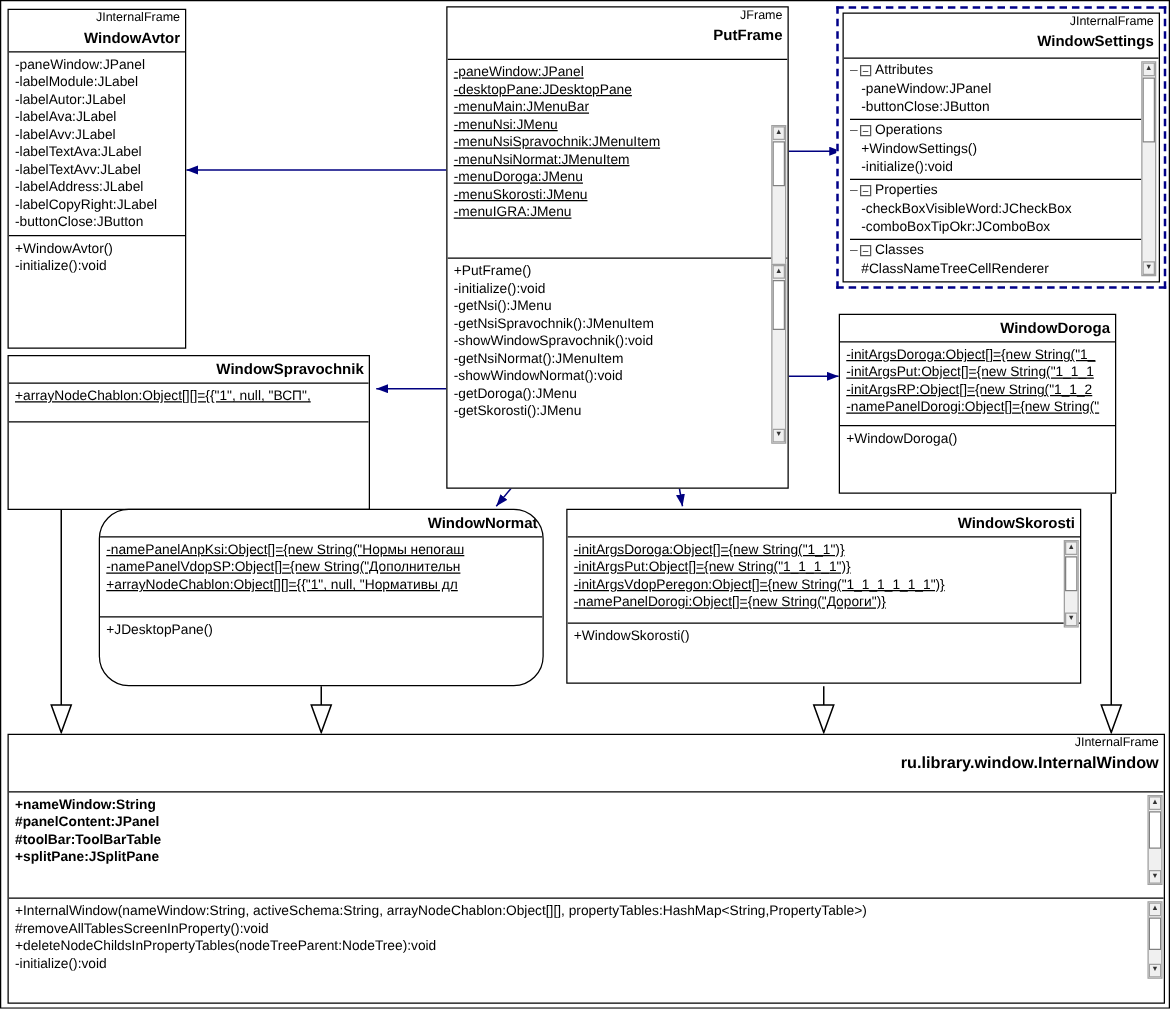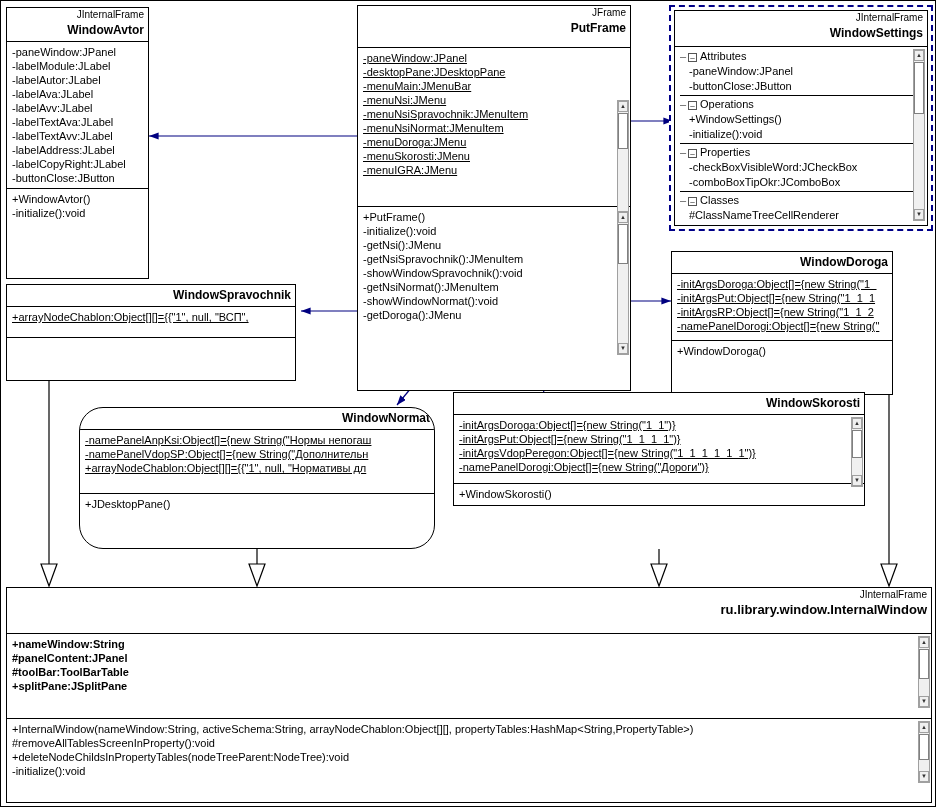--- a/index.html
+++ b/index.html
@@ -197,21 +197,21 @@
       <div class="member">-labelCopyRight:JLabel</div>
       <div class="member">-buttonClose:JButton</div>
     </div>
     <div class="sep"></div>
     <div class="compartment">
       <div class="member">+WindowAvtor()</div>
       <div class="member">-initialize():void</div>
     </div>
   </div>
 
-  <div class="uml-box" style="left:5px; top:283px; width:290px; height:97px;">
+  <div class="uml-box" style="left:5px; top:283px; width:290px; height:124px;">
     <div class="title">WindowSpravochnik</div>
     <div class="sep"></div>
     <div class="compartment">
       <div class="member underline">+arrayNodeChablon:Object[][]={{"1", null, "ВСП",</div>
     </div>
     <div class="sep" style="margin-top:10px;"></div>
   </div>
 
   <div class="uml-box" style="left:356px; top:4px; width:274px; height:386px;">
     <div class="stereo">JFrame</div>
@@ -236,20 +236,21 @@
     <div class="sep"></div>
     <div class="compartment">
       <div class="member">+PutFrame()</div>
       <div class="member">-initialize():void</div>
       <div class="member">-getNsi():JMenu</div>
       <div class="member">-getNsiSpravochnik():JMenuItem</div>
       <div class="member">-showWindowSpravochnik():void</div>
       <div class="member">-getNsiNormat():JMenuItem</div>
       <div class="member">-showWindowNormat():void</div>
       <div class="member">-getDoroga():JMenu</div>
+      <div class="member">-getSkorosti():JMenu</div>
       <div class="scrollbar" style="top:4px; height:144px;">
         <div class="arrow top">▲</div>
         <div class="thumb" style="top:12px; height:40px;"></div>
         <div class="arrow bottom">▼</div>
       </div>
     </div>
   </div>
 
   <div class="uml-box dashed-outer" style="left:668px; top:4px; width:264px; height:226px;">
     <div class="inner-solid">
@@ -324,21 +325,21 @@
       <div class="member underline">-namePanelAnpKsi:Object[]={new String("Нормы непогаш</div>
       <div class="member underline">-namePanelVdopSP:Object[]={new String("Дополнительн</div>
       <div class="member underline">+arrayNodeChablon:Object[][]={{"1", null, "Нормативы дл</div>
     </div>
     <div class="sep" style="margin-top:15px;"></div>
     <div class="compartment">
       <div class="member">+JDesktopPane()</div>
     </div>
   </div>
 
-  <div class="uml-box" style="left:452px; top:391px; width:412px; height:114px;">
+  <div class="uml-box" style="left:452px; top:406px; width:412px; height:140px;">
     <div class="title">WindowSkorosti</div>
     <div class="sep"></div>
     <div class="compartment">
       <div class="member underline">-initArgsDoroga:Object[]={new String("1_1")}</div>
       <div class="member underline">-initArgsPut:Object[]={new String("1_1_1_1")}</div>
       <div class="member underline">-initArgsVdopPeregon:Object[]={new String("1_1_1_1_1_1")}</div>
       <div class="member underline">-namePanelDorogi:Object[]={new String("Дороги")}</div>
       <div class="scrollbar" style="top:2px; height:70px;">
         <div class="arrow top">▲</div>
         <div class="thumb" style="top:12px; height:28px;"></div>

